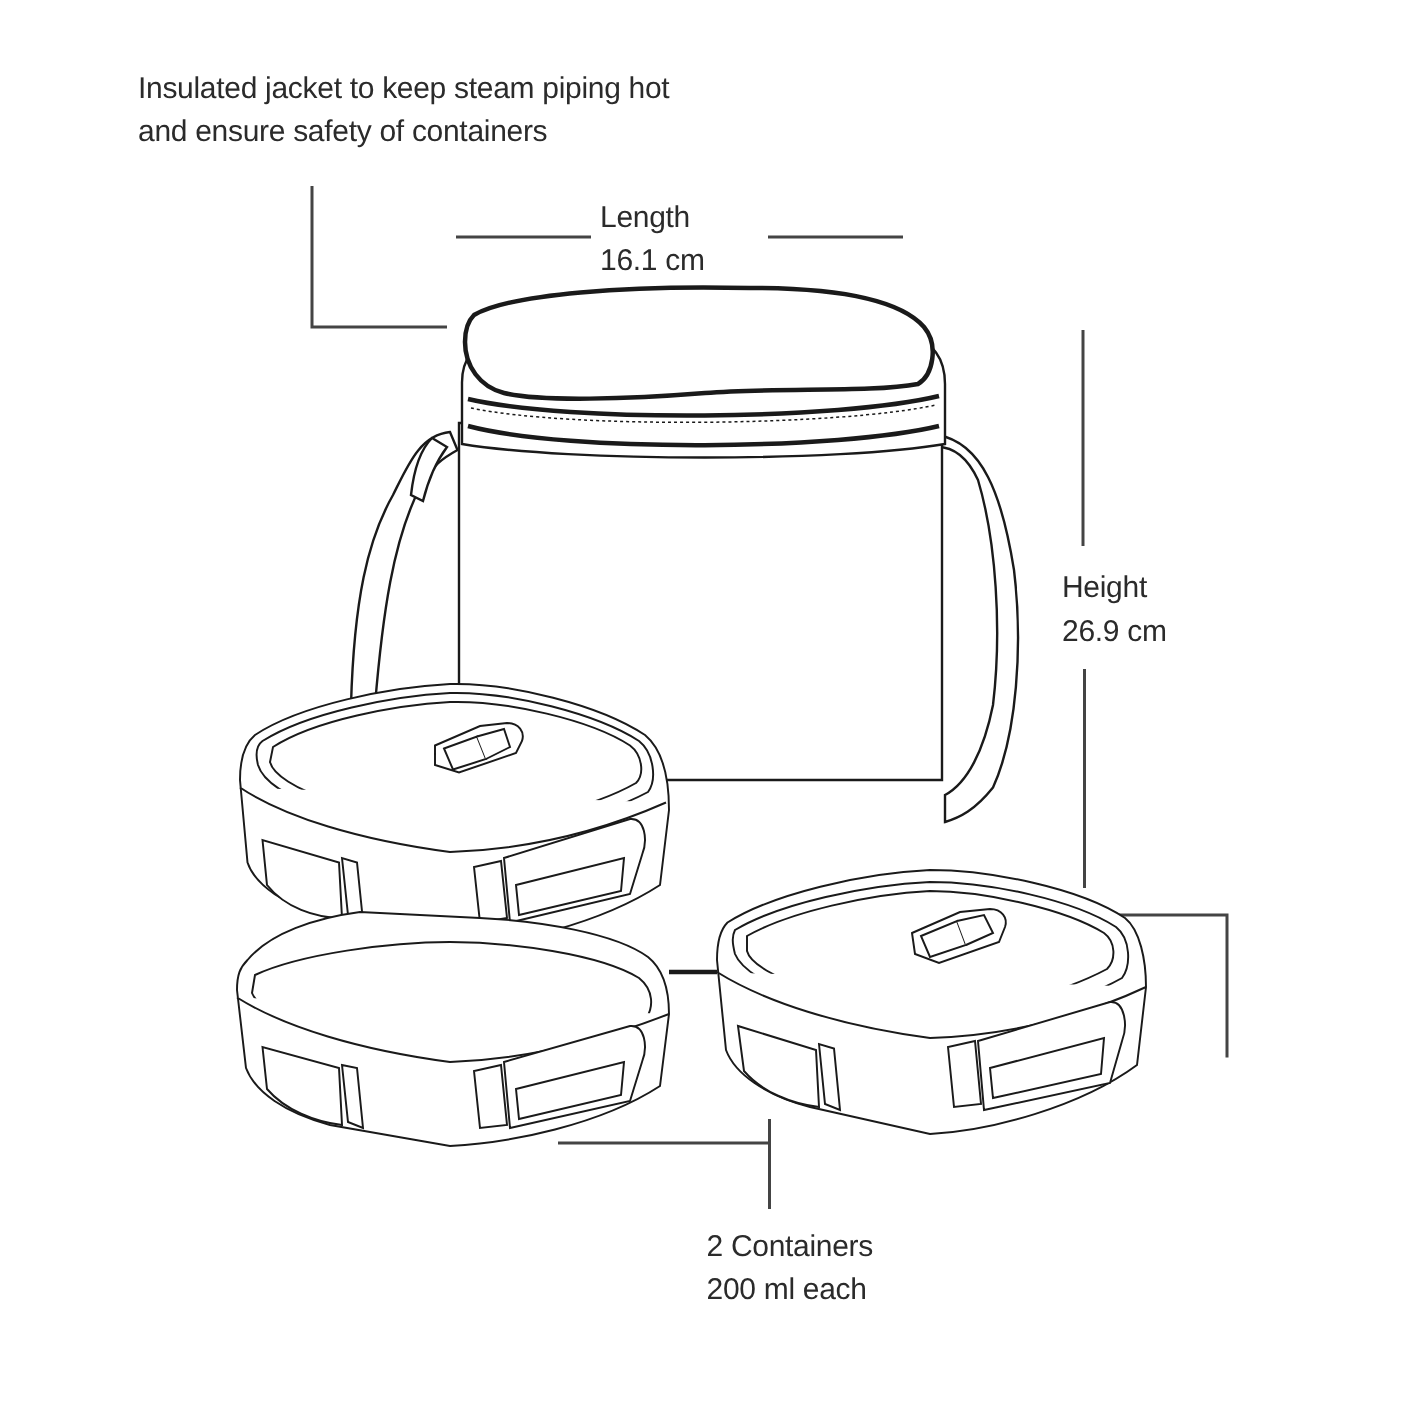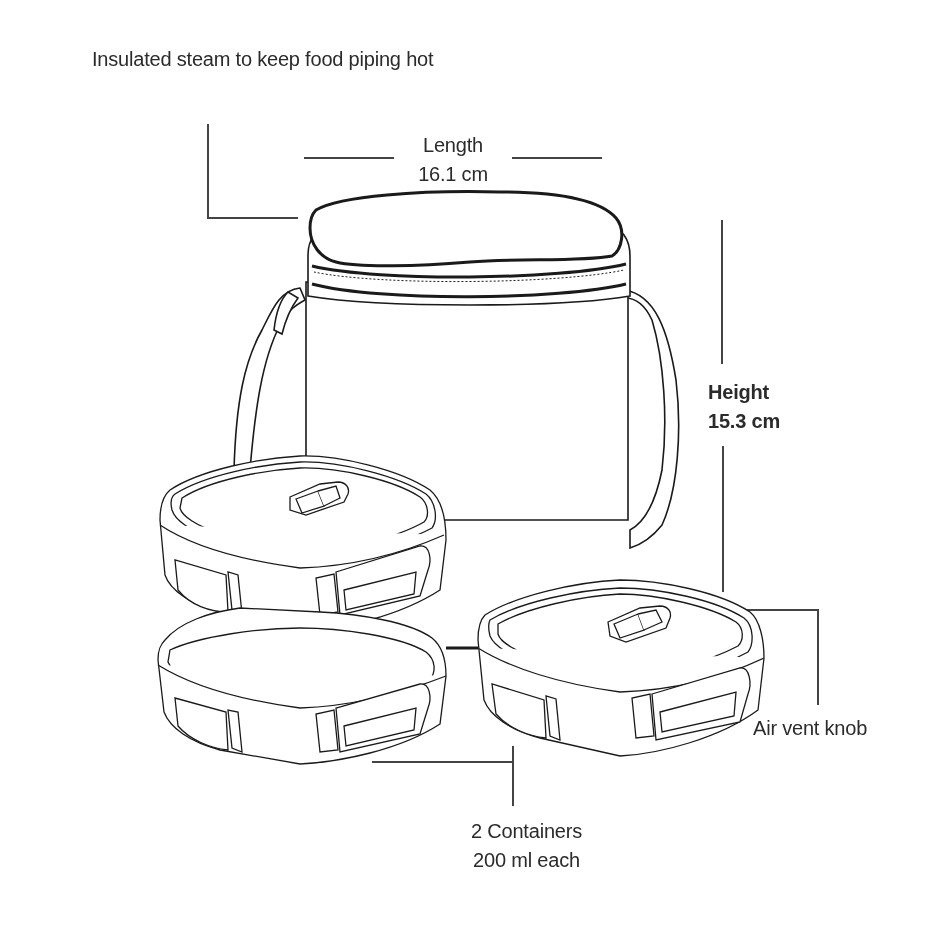--- a/index.html
+++ b/index.html
@@ -1,19 +1,19 @@
 <!DOCTYPE html>
 <html><head>
   <meta charset="utf-8">
   <style>
     html, body { margin: 0; padding: 0; background: #ffffff; }
     body { width: 940px; height: 940px; position: relative; overflow: hidden; font-family: "Liberation Sans", "DejaVu Sans", sans-serif; color: #2a2a2a; }
     .label { position: absolute; font-size: 20px; line-height: 29px; color: #2b2b2b; white-space: nowrap; letter-spacing: -0.2px; }
     .label span { display: block; }
-    .center { text-align: center; }
+    .center { }
     svg.art { position: absolute; left: 0; top: 0; width: 940px; height: 940px; }
   </style>
 </head>
 <body>
 
 <svg class="art" viewBox="0 0 940 940" xmlns="http://www.w3.org/2000/svg">
 
   <g stroke="#444" stroke-width="2" fill="none">
     <polyline points="208,124 208,218 298,218"></polyline>
     <line x1="304" y1="158" x2="394" y2="158"></line>
@@ -80,33 +80,33 @@
     <path d="M546,696 L550,736 L560,740 L556,699 Z"></path>
     <path d="M492,684 L496,714 C508,728 528,736 546,738 L544,700 Z"></path>
     <path d="M632,698 L636,738 L654,736 L650,694 Z"></path>
     <path d="M652,694 L740,668 C750,667 752,684 748,694 L740,722 L656,740 Z"></path>
     <path d="M660,712 L736,692 L734,716 L662,732 Z"></path>
     <path d="M446,648 L478,648" stroke-width="3"></path>
   </g>
 </svg>
 
 <div class="label" style="left:92px; top:45px;">
-  <span>Insulated steam to keep food piping hot</span>
+  <span>Insulated jacket to keep steam piping hot</span>
+  <span>and ensure safety of containers</span>
 </div>
 
 <div class="label center" style="left:400px; top:131px; width:106px;">
   <span>Length</span>
   <span>16.1 cm</span>
 </div>
 
-<div class="label" style="left:708px; top:378px;font-weight:bold;">
+<div class="label" style="left:708px; top:378px;">
   <span>Height</span>
-  <span>15.3 cm</span>
+  <span>26.9 cm</span>
 </div>
 
 <div class="label" style="left:753px; top:714px;">
-  <span>Air vent knob</span>
 </div>
 
-<div class="label" style="left:471px; top:817px;text-align:center;">
+<div class="label" style="left:471px; top:817px;">
   <span>2 Containers</span>
   <span>200 ml each</span>
 </div>
 
 </body></html>

